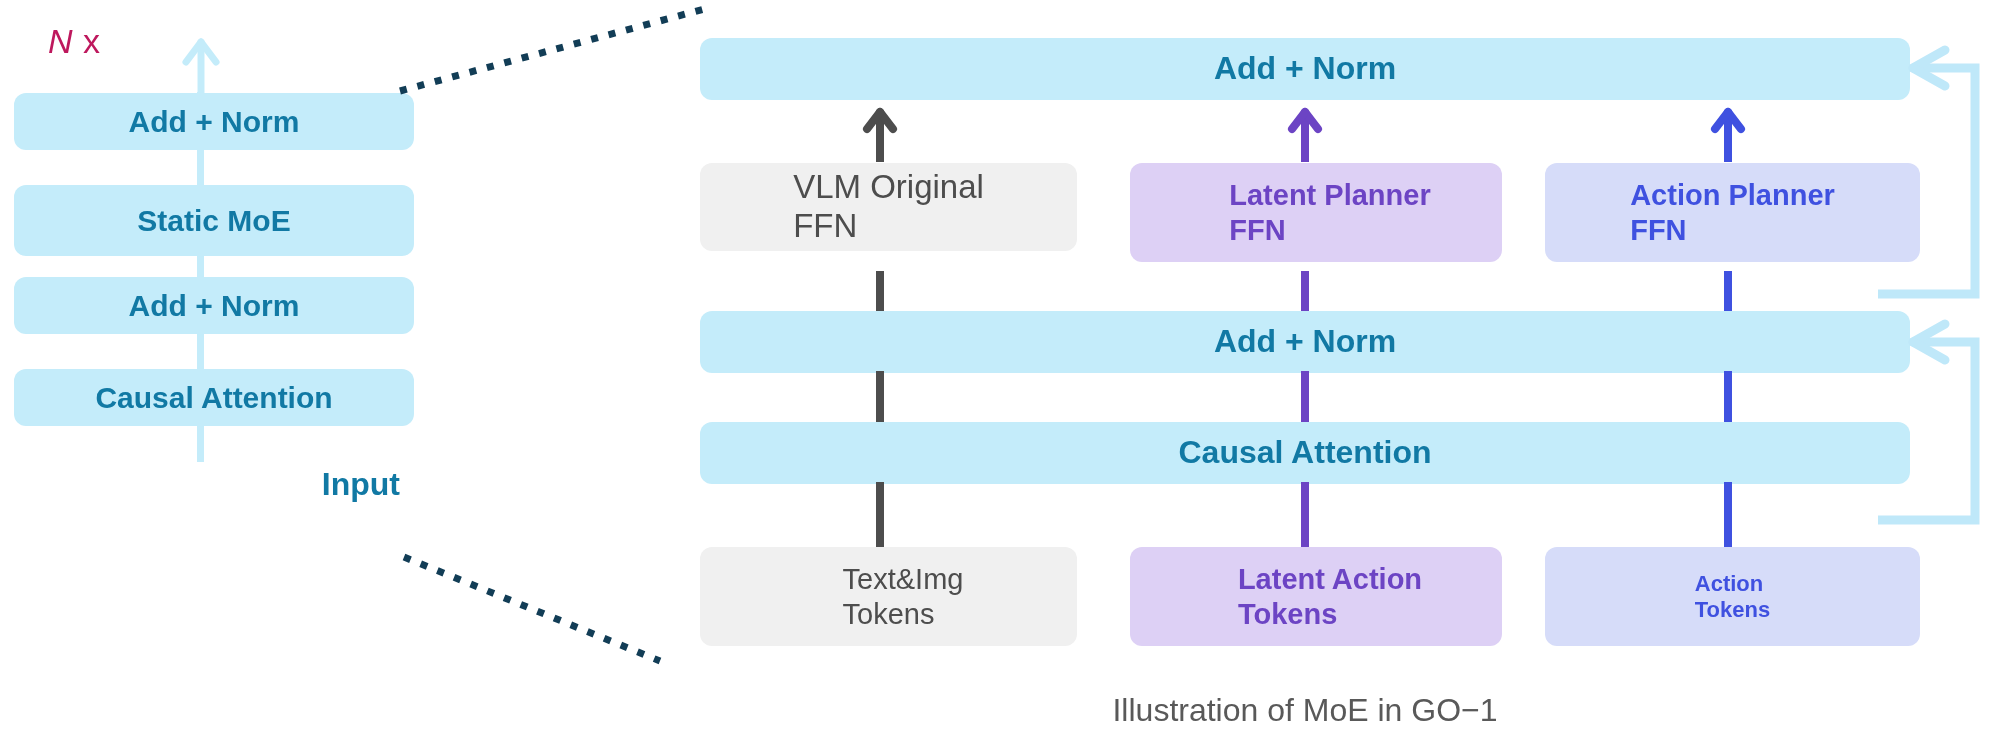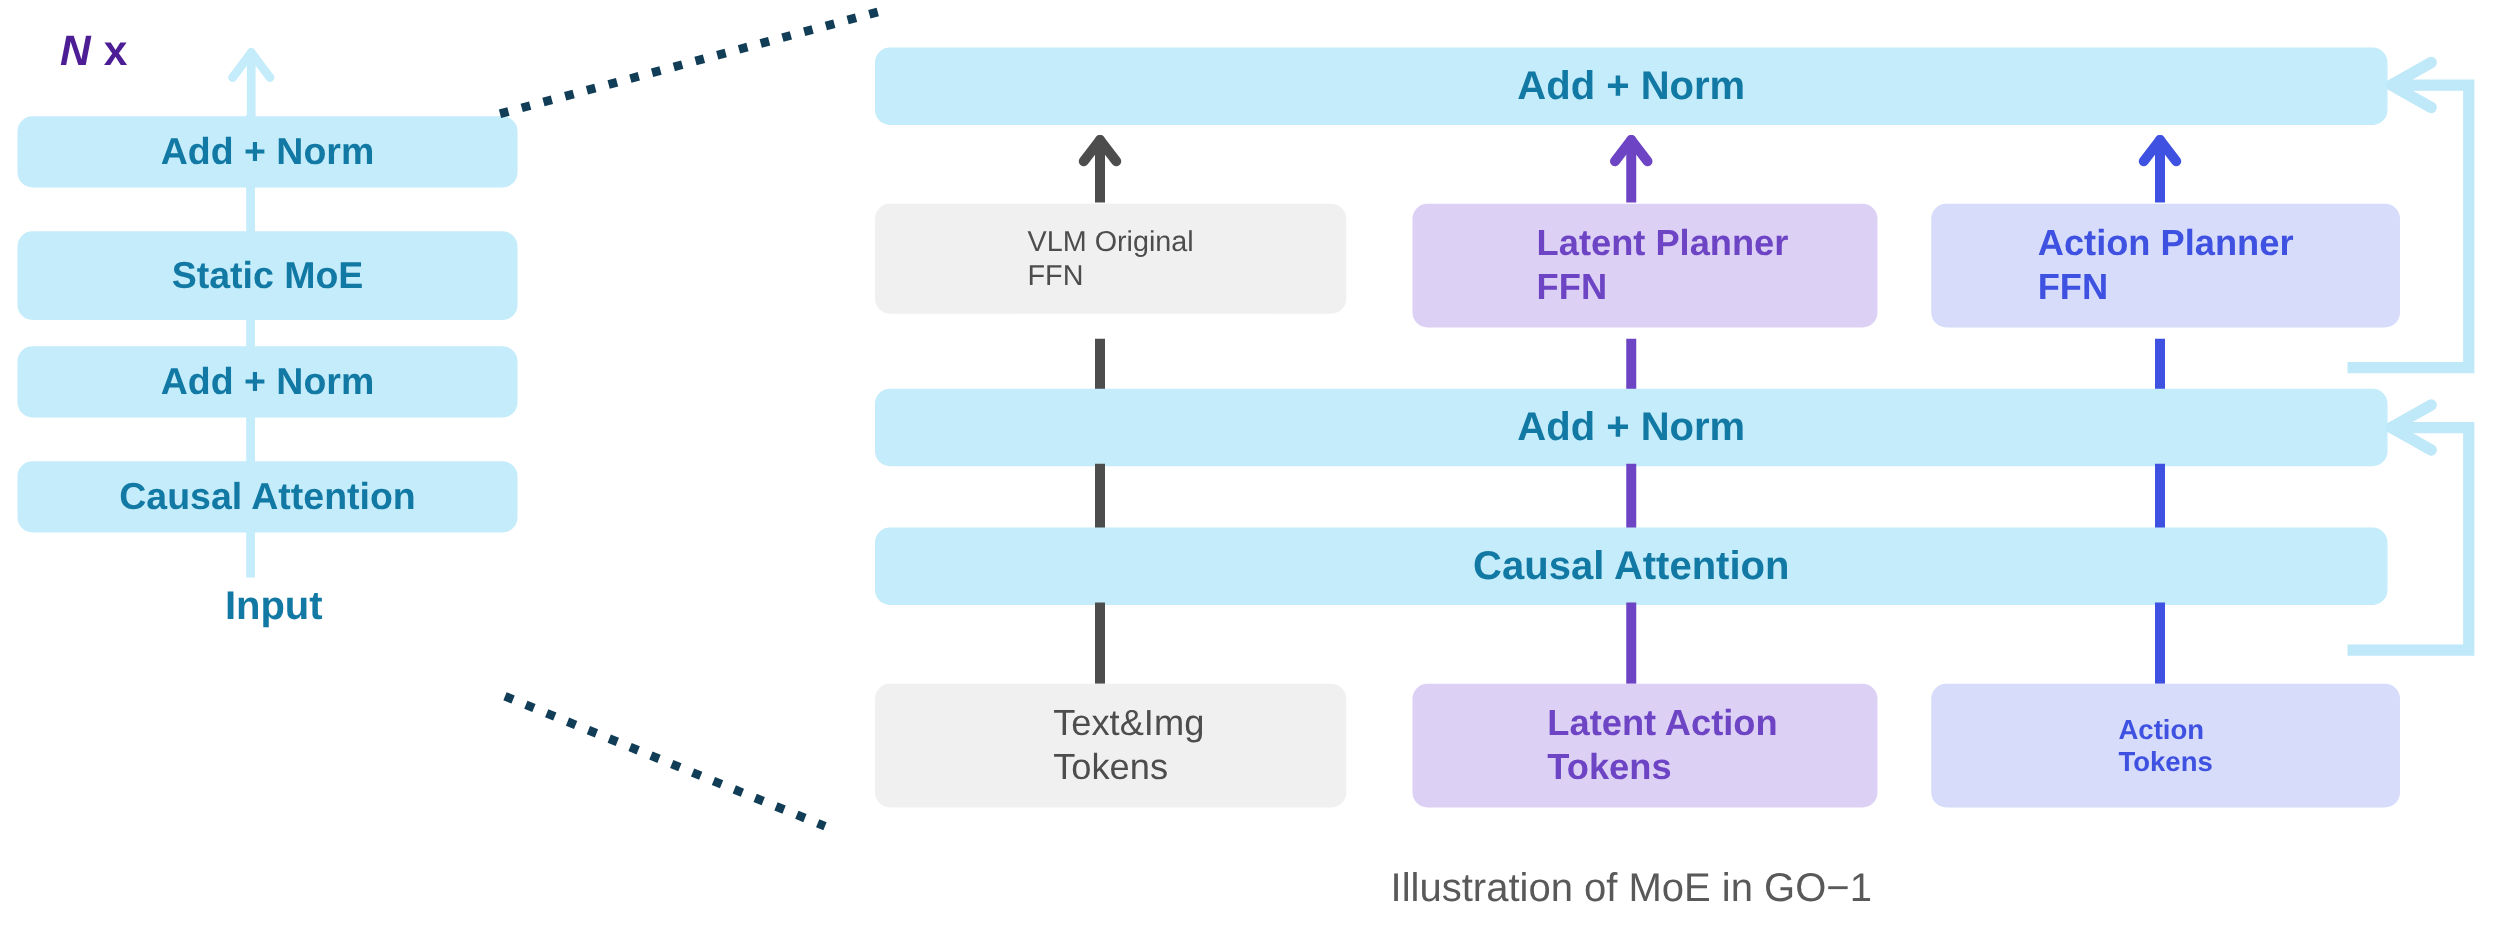--- a/index.html
+++ b/index.html
@@ -30,22 +30,22 @@
     white-space: pre-line;
   }
   .box-cyan  { background: #c4ecfa; color: #1179a4; }
   .box-grey  { background: #f0f0f0; color: #4d4d4d; font-weight: normal; }
   .box-purple{ background: #ddd0f5; color: #6c44c4; padding-left: 28px; }
   .box-blue  { background: #d6dcf9; color: #3f51e0; }
 
   
   .lbl-nx {
     font-size: 34px;
-    color: #4c1d95;
-    font-weight: bold;
+    color: #be185d;
+    font-weight: normal;
     letter-spacing: 0.5px;
   }
   .lbl-nx i { font-style: italic; }
   .lbl-input {
     font-size: 32px;
     color: #1179a4;
     font-weight: bold;
     text-align: center;
   }
   .vline-cyan { background: #c4ecfa; }
@@ -90,21 +90,21 @@
   <div class="abs vline-cyan" style="left:197px; top:414px; width:7px; height:48px;"></div>
 
   <div class="abs box box-cyan" style="left:14px; top:93px; width:400px; height:57px; font-size:30px;">Add + Norm</div>
 
   <div class="abs box box-cyan" style="left:14px; top:185px; width:400px; height:71px; font-size:30px;">Static MoE</div>
 
   <div class="abs box box-cyan" style="left:14px; top:277px; width:400px; height:57px; font-size:30px;">Add + Norm</div>
 
   <div class="abs box box-cyan" style="left:14px; top:369px; width:400px; height:57px; font-size:30px;">Causal Attention</div>
 
-  <div class="abs lbl-input" style="left:26px; top:466px; width:386px;">Input</div>
+  <div class="abs lbl-input" style="left:14px; top:466px; width:386px;text-align:right;">Input</div>
 
   <svg class="abs" style="left:0; top:0;" width="2014" height="748">
     <line x1="400" y1="91" x2="708" y2="8" stroke="#123d56" stroke-width="7" stroke-linecap="butt" stroke-dasharray="7 11"></line>
     <line x1="404" y1="557" x2="660" y2="661" stroke="#123d56" stroke-width="7" stroke-linecap="butt" stroke-dasharray="7 11"></line>
   </svg>
 
   <div class="abs box box-cyan" style="left:700px; top:38px; width:1210px; height:62px; font-size:32px;">Add + Norm</div>
 
   <div class="abs" style="left:864px; top:110px; width:32px; height:52px;">
     <svg width="32" height="52" viewBox="0 0 32 52">
@@ -123,21 +123,21 @@
   </div>
 
   <div class="abs" style="left:1712px; top:110px; width:32px; height:52px;">
     <svg width="32" height="52" viewBox="0 0 32 52">
       <path d="M16 2 L16 52" stroke="#3f51e0" stroke-width="8" fill="none"></path>
       <path d="M16 2 L29 19" stroke="#3f51e0" stroke-width="8" fill="none" stroke-linecap="round"></path>
       <path d="M16 2 L3 19" stroke="#3f51e0" stroke-width="8" fill="none" stroke-linecap="round"></path>
     </svg>
   </div>
 
-  <div class="abs box box-grey" style="left:700px; top:163px; width:377px; height:88px; font-size:23px;">VLM Original
+  <div class="abs box box-grey" style="left:700px; top:163px; width:377px; height:88px; font-size:33px;">VLM Original
 FFN</div>
 
   <div class="abs box box-purple" style="left:1130px; top:163px; width:372px; height:99px; font-size:29px;">Latent Planner
 FFN</div>
 
   <div class="abs box box-blue" style="left:1545px; top:163px; width:375px; height:99px; font-size:29px;">Action Planner
 FFN</div>
 
   <div class="abs vline-grey" style="left:876px; top:271px; width:8px; height:61px;"></div>
   <div class="abs vline-purple" style="left:1301px; top:271px; width:8px; height:61px;"></div>

